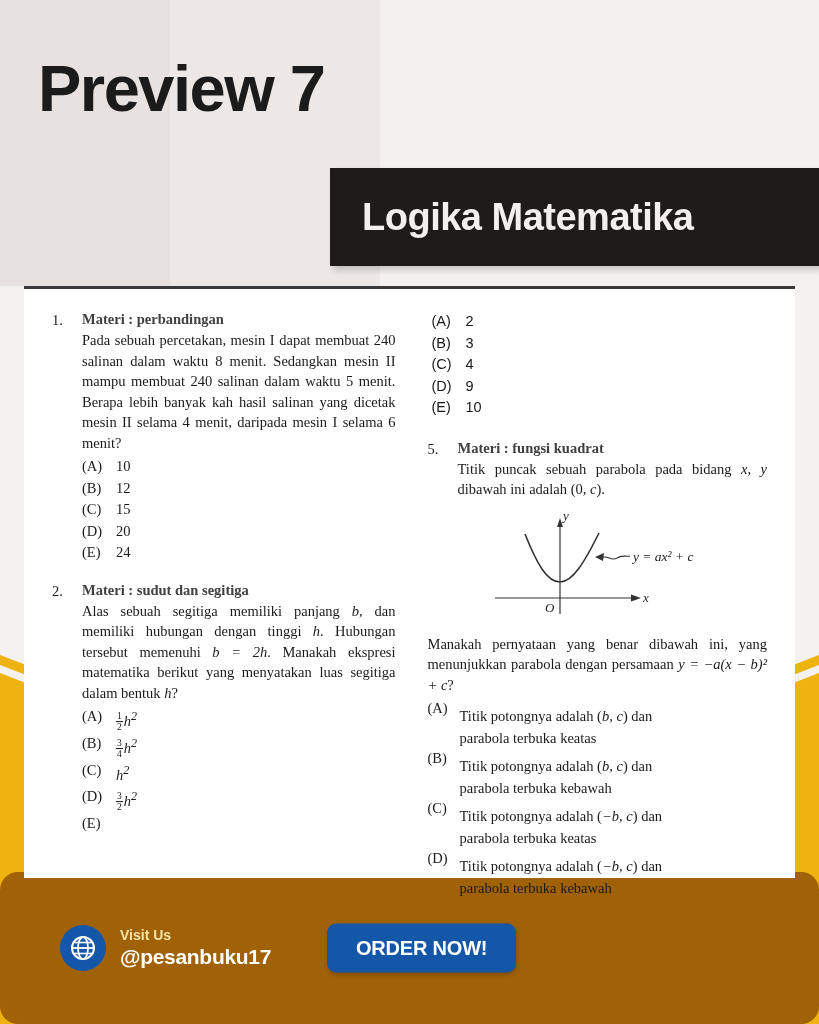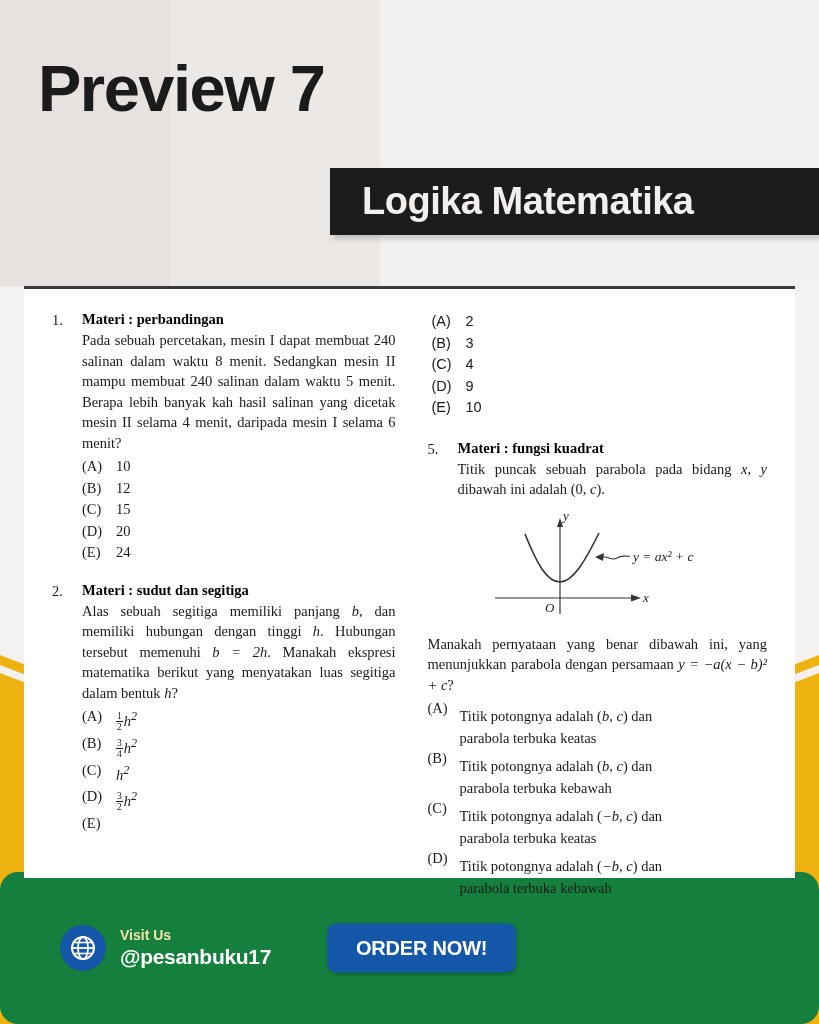--- a/index.html
+++ b/index.html
@@ -28,21 +28,21 @@
     font-size:65px; line-height:70px;
     font-weight:700; letter-spacing:-1.5px;
     color:#1b1b1b;
     z-index:5;
     margin-top:16px;
   }
 
   
   .topic-bar{
     position:absolute; left:330px; top:168px;
-    width:489px; height:67px;
+    width:489px; height:98px;
     background:#1e1c1b;
     display:flex; align-items:center;
     box-shadow:3px 4px 6px rgba(0,0,0,.18);
     z-index:6;
   }
   .topic-bar span{
     color:#f2efec;
     font-size:38px; font-weight:700;
     letter-spacing:-.5px;
     margin-left:32px;
@@ -70,21 +70,21 @@
 
   
   .q{ display:flex; margin-bottom:14px; font-family:"Liberation Serif", serif; }
   .q-num{
     width:30px; flex:0 0 30px;
     font-size:14.5px; color:#1a1a1a;
     padding-top:1px;
   }
   .q-body{ flex:1; }
   .q-title{
-    font-size:14.5px; font-weight:700; color:#000000;
+    font-size:14.5px; font-weight:700; color:#404040;
     margin-bottom:2px;
   }
   .q-text{
     font-size:14.5px; line-height:20.5px;
     color:#1a1a1a; text-align:justify;
     margin-bottom:3px;
   }
   .opts{ list-style:none; }
   .opt{
     display:flex;
@@ -110,21 +110,21 @@
   
   .figure{ margin:6px 0 10px 0; display:flex; justify-content:center; }
 
   
   .top-opts{ margin-bottom:22px; padding-left:4px; }
 
   
   .footer{
     position:absolute; left:0; bottom:0;
     width:819px; height:152px;
-    background:#15803d;
+    background:#a16207;
     z-index:3;
     display:flex; align-items:center;border-radius:18px;
   }
   .f-left{
     position:absolute; left:60px; top:50%;
     transform:translateY(-50%);
     display:flex; align-items:center; gap:14px;
   }
   .icon-circle{
     width:46px; height:46px; border-radius:50%;

